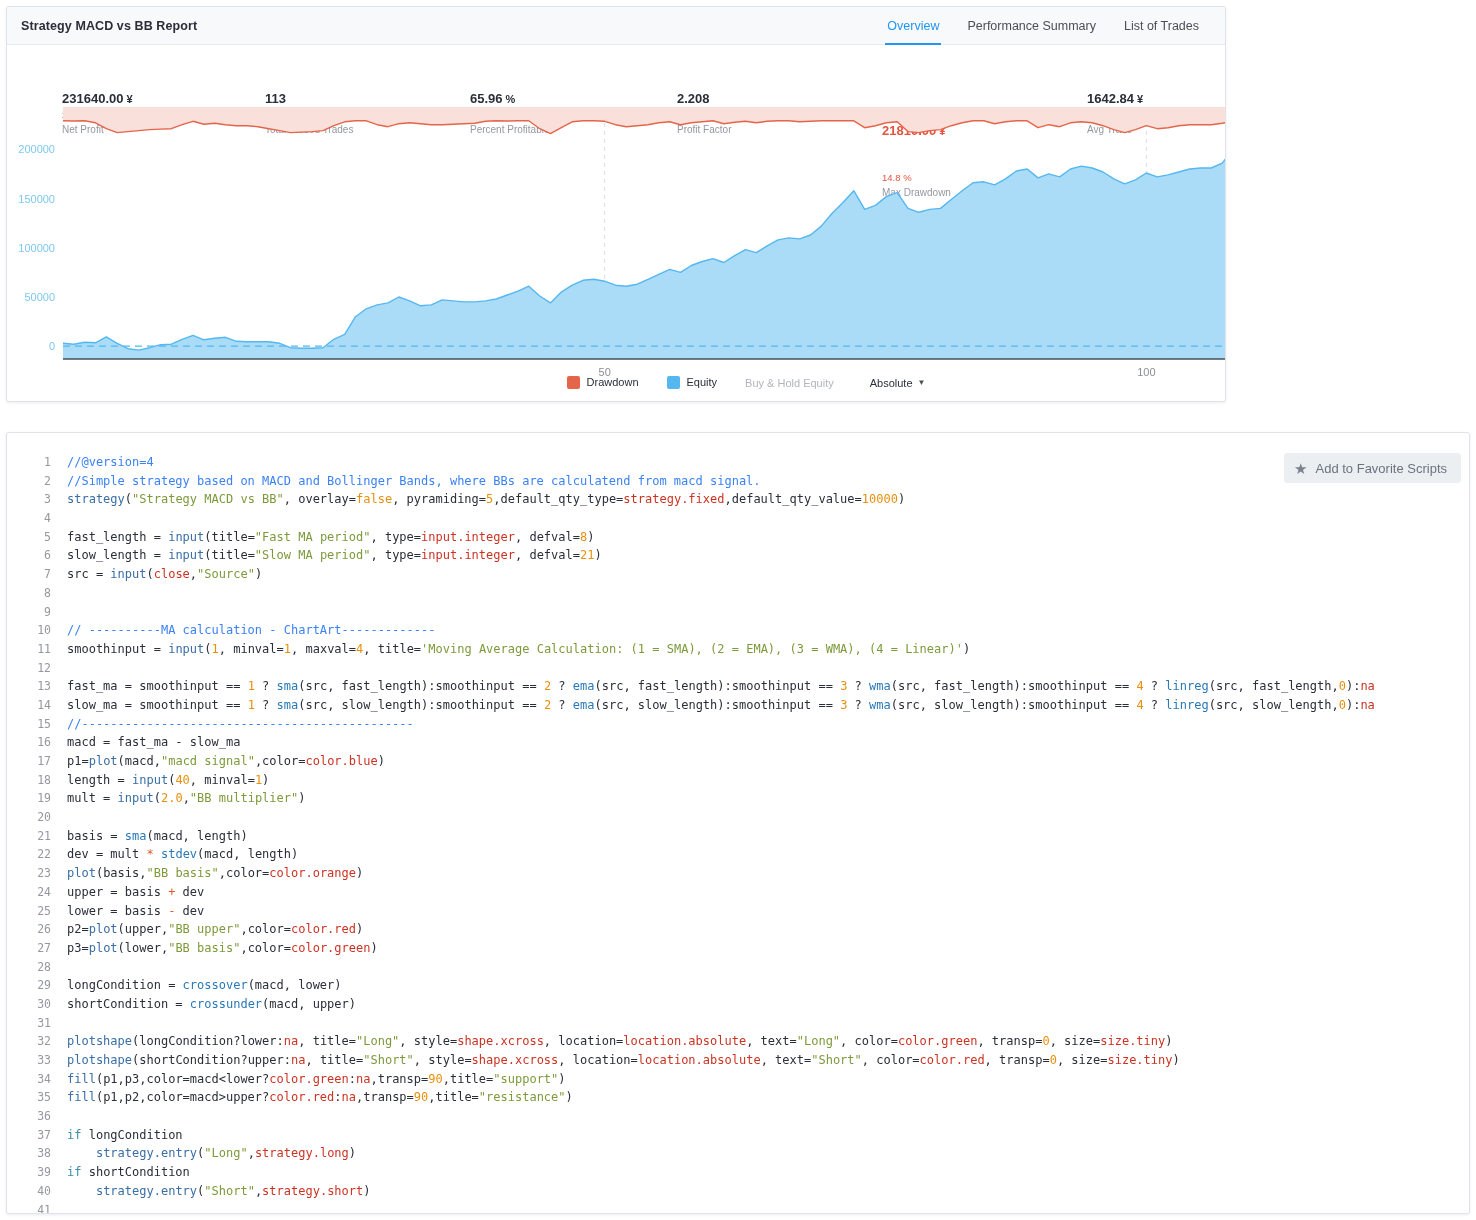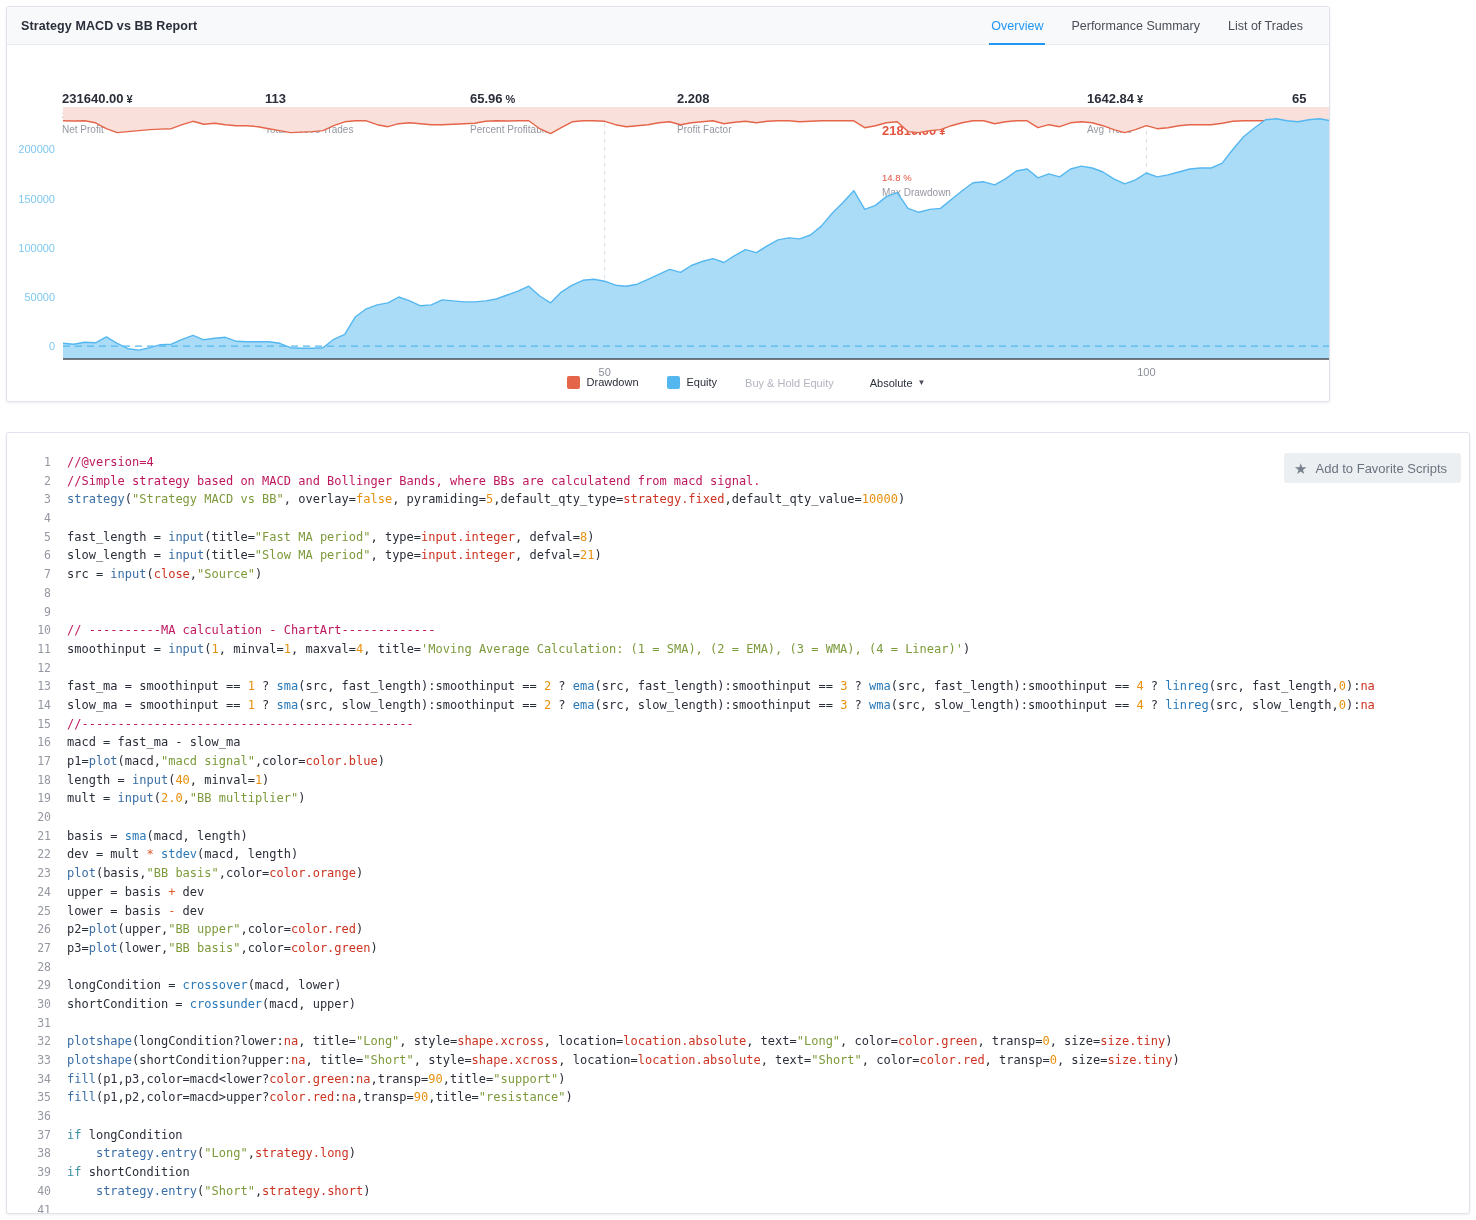--- a/index.html
+++ b/index.html
@@ -7,21 +7,21 @@
     margin: 0; padding: 0;
     background: #ffffff;
     width: 1476px; height: 1220px;
     font-family: "Liberation Sans", sans-serif;
     -webkit-font-smoothing: antialiased;
   }
   .page { width: 1476px; height: 1220px; position: relative; background: #fff; }
 
   
   .report-panel {
-    position: absolute; left: 6px; top: 6px; width: 1324px; height: 396px;
+    position: absolute; left: 6px; top: 6px; width: 1220px; height: 396px;
     background: #fff;
     border: 1px solid #e0e3eb;
     border-radius: 3px;
     box-shadow: 0 1px 3px rgba(0,0,0,0.08);
     overflow: hidden;
   }
   .report-header {
     position: relative;
     height: 38px;
     background: #f8f9fb;
@@ -105,21 +105,21 @@
     white-space: pre;
     color: #2a2e39;
   }
   .cline { display: block; height: 18.7px; white-space: pre; }
   .ln {
     display: inline-block; width: 44px; text-align: right;
     color: #9598a1; margin-right: 16px; user-select: none;
     font-size: 11.5px;
   }
   
-  .c-com  { color: #be185d; }
+  .c-com  { color: #3b82f6; }
   .c-fn   { color: #3a6ea5; }
   .c-fn2  { color: #2979b8; }
   .c-str  { color: #7d9a3b; }
   .c-num  { color: #e8900c; }
   .c-kw   { color: #e05a2b; }
   .c-kw2  { color: #cc3322; }
   .c-teal { color: #3a8fa5; }
   .c-plain{ color: #2a2e39; }
   .c-red  { color: #cc3322; }
 </style>

